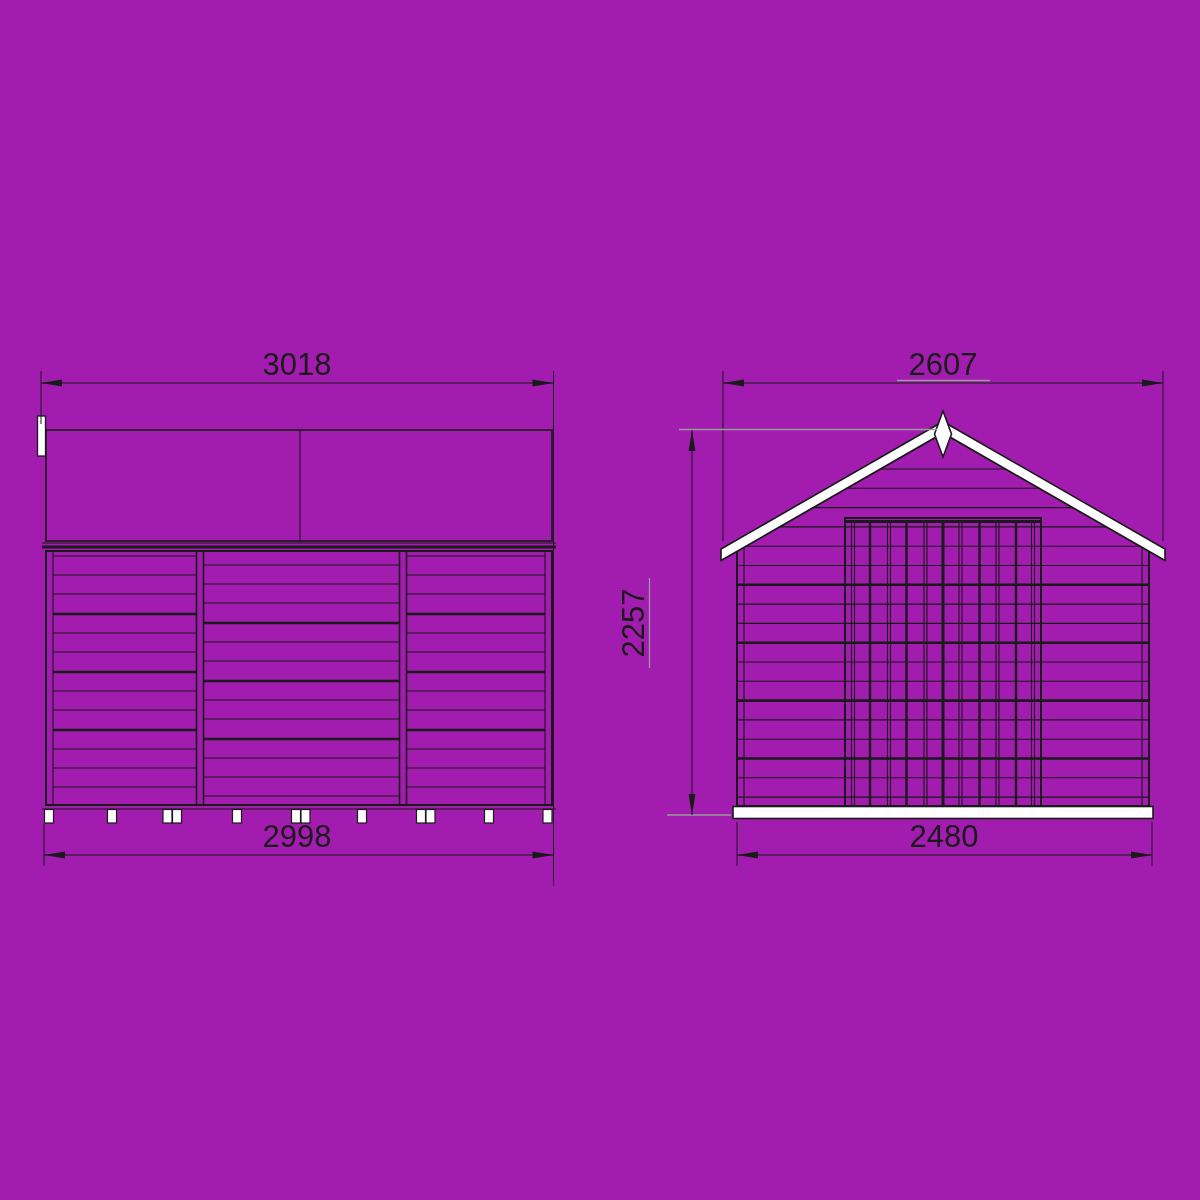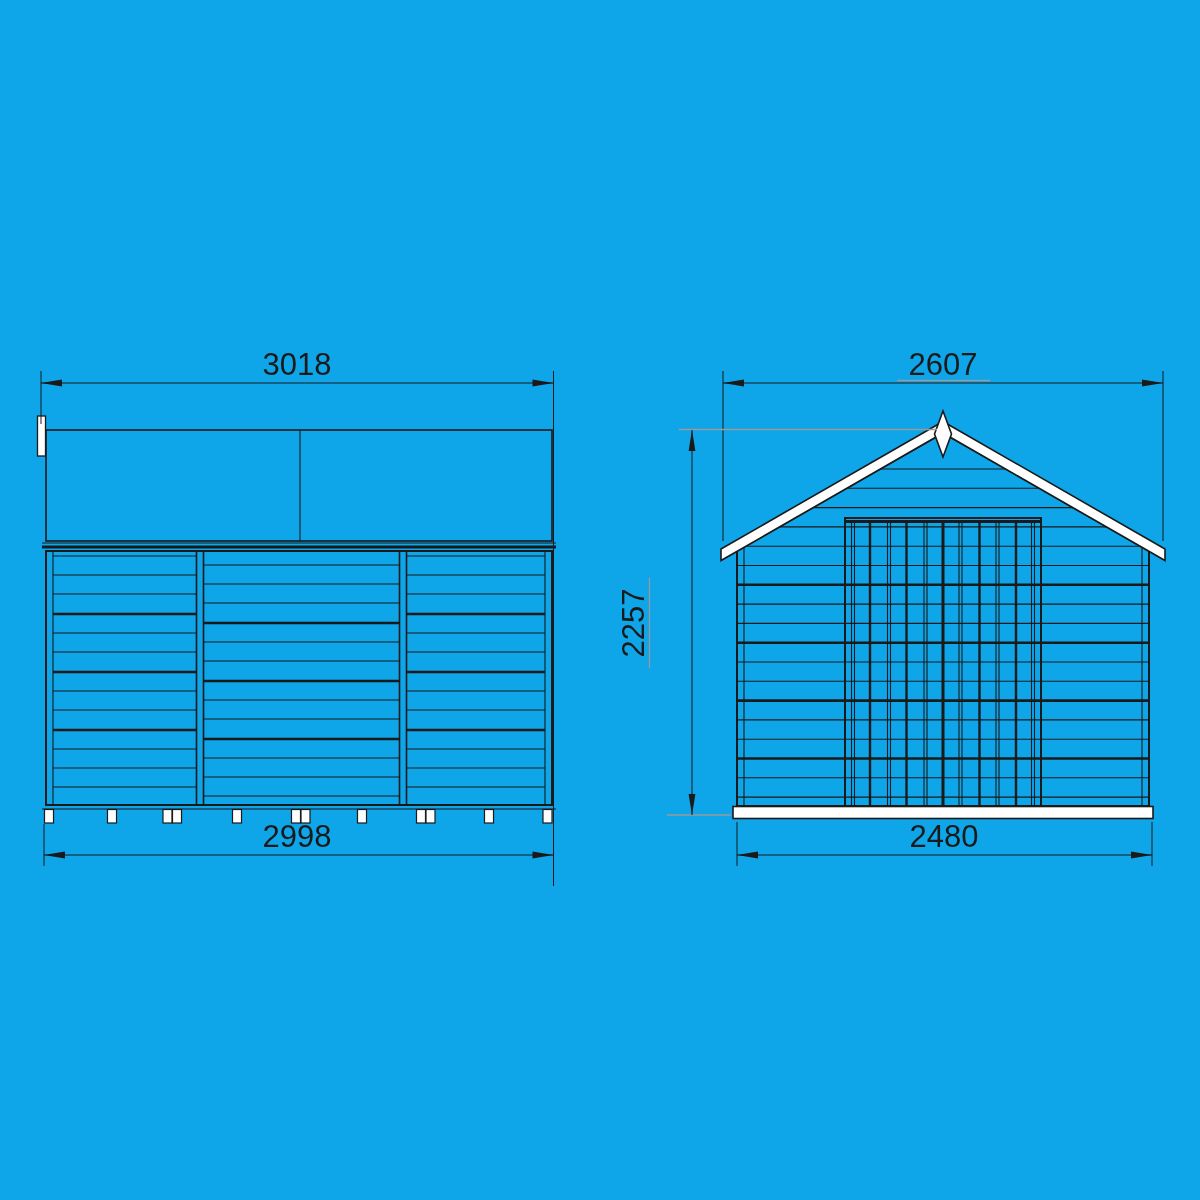--- a/index.html
+++ b/index.html
@@ -7,21 +7,21 @@
     padding: 0;
     background: #ffffff;
     width: 1200px;
     height: 1200px;
     font-family: "Liberation Sans", sans-serif;
   }
   #canvas-wrap {
     width: 1200px;
     height: 1200px;
     position: relative;
-    background: #0ea5e9;
+    background: #a21caf;
   }
   svg { display: block; }
   .ln   { stroke: #1a1a1a; fill: none; }
   .thin { stroke-width: 1.1; }
   .med  { stroke-width: 1.6; }
   .heavy{ stroke-width: 3; }
   .dim  { stroke: #1a1a1a; stroke-width: 1; fill: none; }
   .gray { stroke: #9a9a9a; stroke-width: 1.3; fill: none; }
   .whitefill { fill: #ffffff; stroke: #1a1a1a; }
   .arrow { fill: #1a1a1a; stroke: none; }

